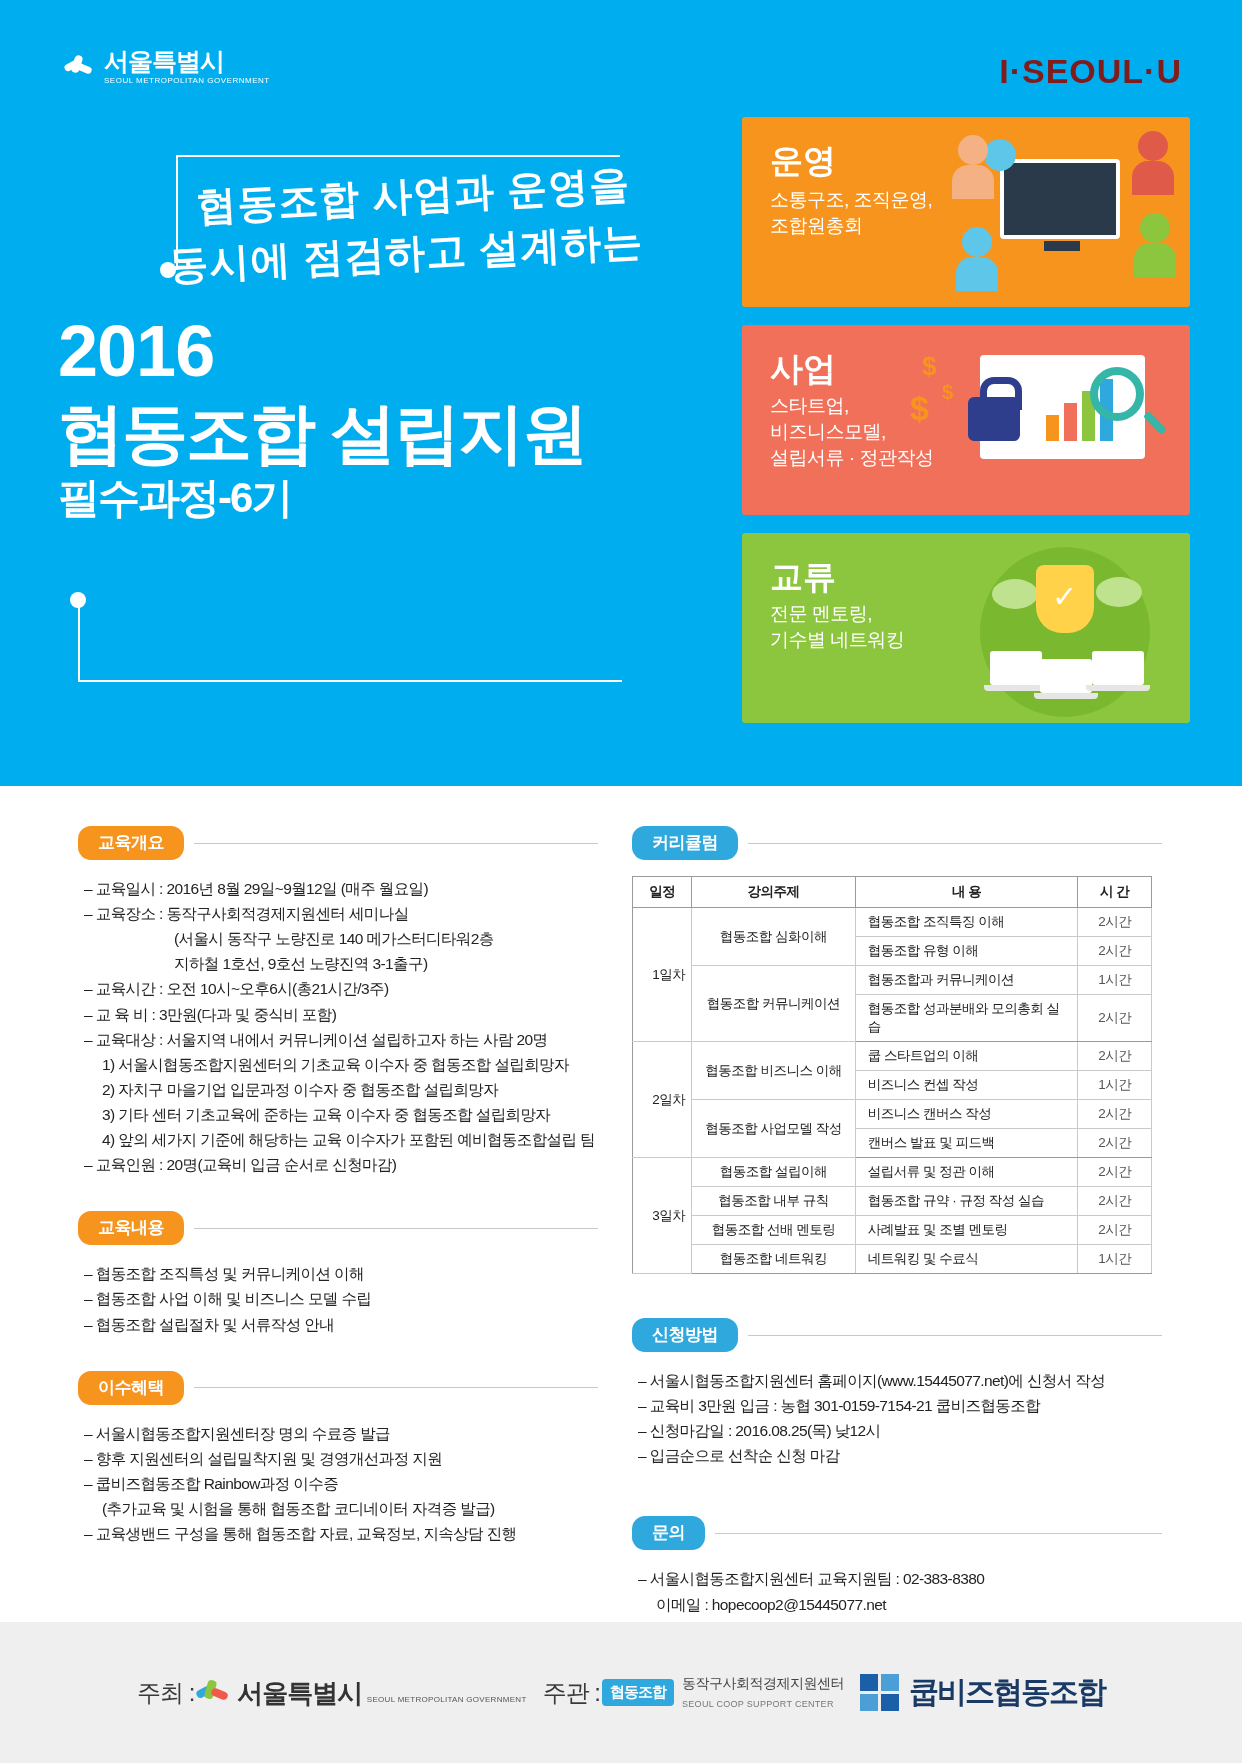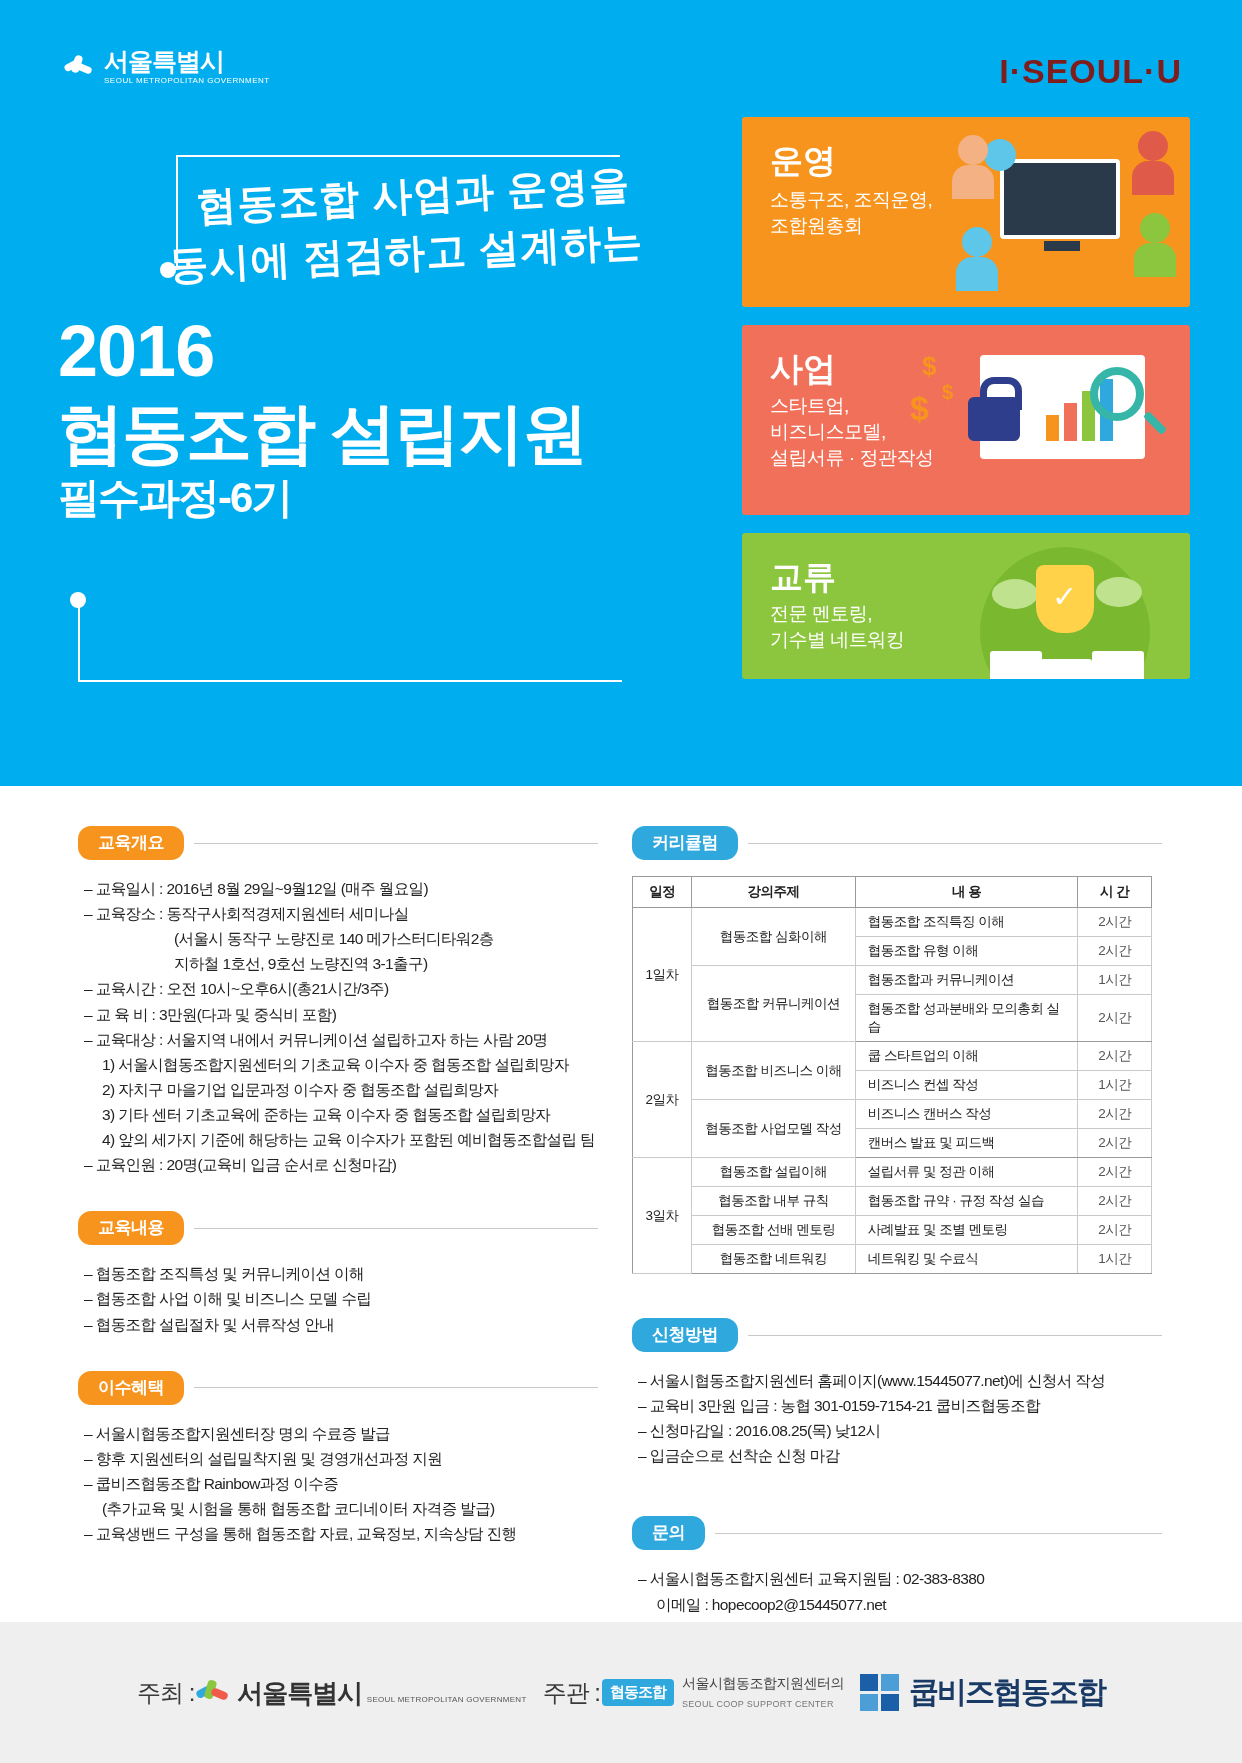--- a/index.html
+++ b/index.html
@@ -52,21 +52,21 @@
 
   
   .card {
     position:absolute; right:52px; width:448px; border-radius:3px; overflow:hidden;
     color:#ffffff;
   }
   .card .ctitle { position:absolute; left:28px; top:22px; font-size:33px; font-weight:bold; }
   .card .cdesc  { position:absolute; left:28px; top:70px; font-size:19px; line-height:1.38; letter-spacing:-0.5px; }
   .card-1 { top:117px; height:190px; background:#f7941d; }
   .card-2 { top:325px; height:190px; background:#f1705a; }
-  .card-3 { top:533px; height:146px; background:#8cc63e; }
+  .card-3 { top:533px; height:190px; background:#8cc63e; }
   .card-2 .cdesc, .card-3 .cdesc { top:68px; }
 
   
   .illus { position:absolute; right:0; top:0; width:250px; height:100%; }
   .ill-monitor { position:absolute; left:60px; top:42px; width:120px; height:80px; background:#2b3a4a; border:4px solid #ffffff; border-radius:4px; }
   .ill-monitor:after { content:""; position:absolute; left:40px; top:78px; width:36px; height:10px; background:#2b3a4a; }
   .ill-globe { position:absolute; left:44px; top:22px; width:32px; height:32px; border-radius:50%; background:#5ec6e8; }
   .person { position:absolute; width:30px; height:30px; border-radius:50%; }
   .person:after { content:""; position:absolute; left:-6px; top:30px; width:42px; height:34px; border-radius:16px 16px 0 0; background:inherit; }
 
@@ -104,21 +104,21 @@
   ul.lines li { font-size:15.5px; color:#222222; line-height:1.62; letter-spacing:-0.6px; }
 
   .block { margin-bottom:26px; }
 
   
   table.cur { border-collapse:collapse; margin-top:16px; width:520px; font-size:13.5px; color:#222; }
   table.cur th {
     border:1px solid #9a9a9a; background:#ffffff; font-weight:bold; padding:6px 4px; letter-spacing:-0.5px;
   }
   table.cur td { border:1px solid #c9c9c9; padding:5px 6px; letter-spacing:-0.5px; }
-  table.cur td.day { border-left:1px solid #9a9a9a; text-align:center; width:58px; }
+  table.cur td.day { border-left:1px solid #9a9a9a; text-align:right; width:58px; }
   table.cur td.topic { width:160px; text-align:center; }
   table.cur td.cont { width:218px; padding-left:12px; }
   table.cur td.time { width:72px; text-align:center; color:#555; }
   table.cur tr.grp-end td { border-bottom:1px solid #9a9a9a; }
   table.cur thead th:first-child { width:58px; }
 
   
   .footer {
     position:absolute; left:0; top:1622px; width:1242px; height:141px;
     background:#efefef; display:flex; align-items:center; justify-content:center; gap:2px;
@@ -406,21 +406,21 @@
       <span class="ko">서울특별시</span>
       <span class="en">SEOUL METROPOLITAN GOVERNMENT</span>
     </span>
   </span>
 
   <span class="ft-label" style="margin-left:14px">주관 :</span>
 
   <span class="ft-coop">
     <span class="coop-badge">협동조합</span>
     <span class="ft-coop-text">
-      <span class="ko">서울시협동조합지원센터의</span><br>
+      <span class="ko">동작구사회적경제지원센터</span><br>
       <span class="en">SEOUL COOP SUPPORT CENTER</span>
     </span>
   </span>
 
   <span class="ft-cube" style="margin-left:14px">
     <span class="cube-mark">
         <i></i>
         <i></i>
         <i></i>
         <i></i>

